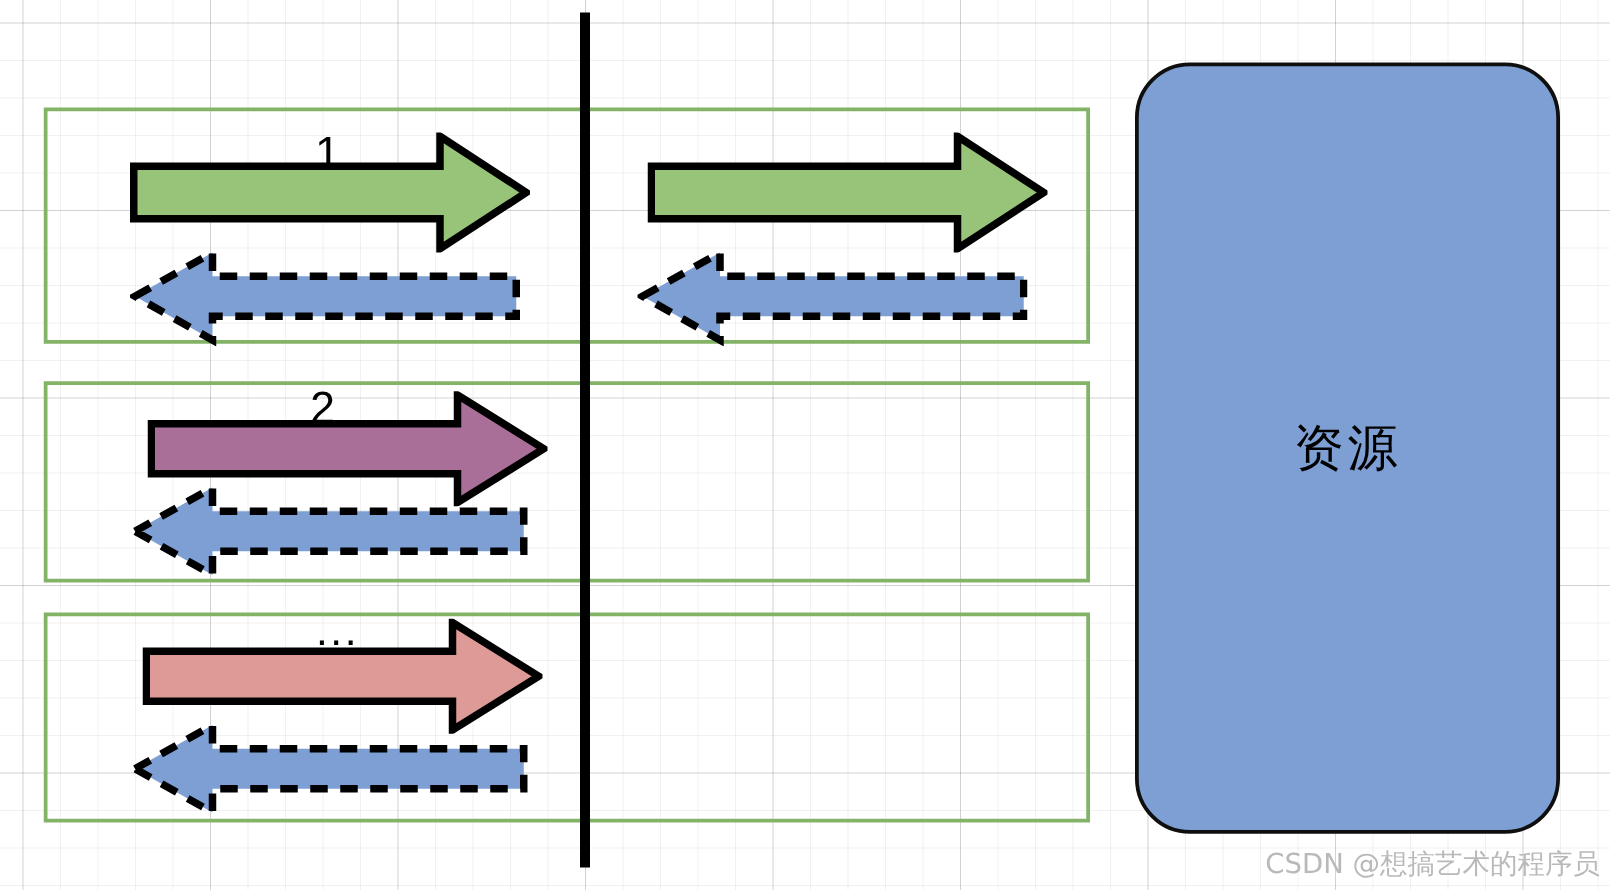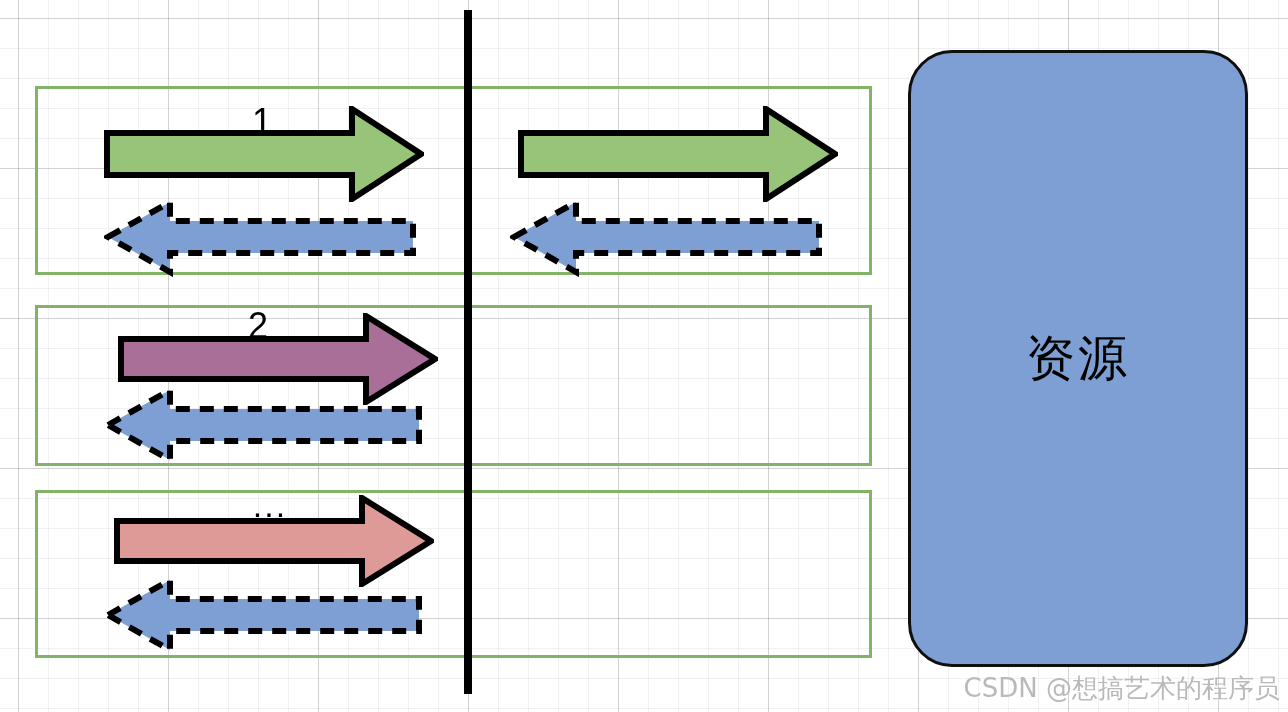--- a/index.html
+++ b/index.html
@@ -74,32 +74,32 @@
     height: 617px;
     background: #7d9fd3;
     border: 3px solid #0f0f0f;
     border-radius: 44px;
     box-sizing: border-box;
     display: flex;
     align-items: center;
     justify-content: center;
   }
   .resource-label {
-    font-size: 49px;
+    font-size: 40px;
     color: #000000;
     font-family: "DejaVu Sans", sans-serif;
     letter-spacing: 3px;
   }
 
   
   .watermark {
     position: absolute;
     right: 8px;
     bottom: 6px;
-    font-size: 26px;
+    font-size: 22px;
     color: #b9b9b9;
     font-family: "DejaVu Sans", sans-serif;
     white-space: nowrap;
   }
 </style>
 </head>
 <body>
 
 <div id="canvas">
 

